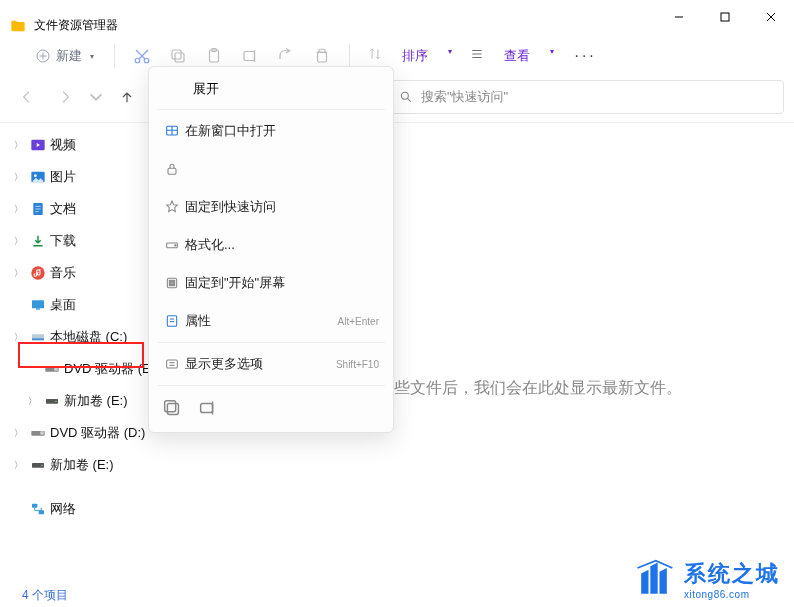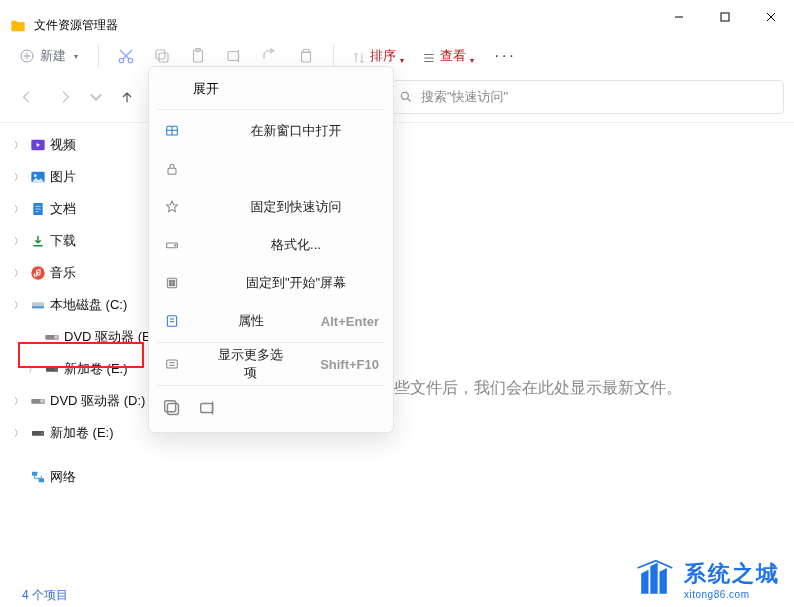--- a/index.html
+++ b/index.html
@@ -5,28 +5,28 @@
 * { box-sizing: border-box; margin: 0; padding: 0; font-family: "Segoe UI", "Microsoft YaHei", sans-serif; }
 body { width: 794px; height: 607px; background: #fff; overflow: hidden; position: relative; }
 
 
 .titlebar { height: 34px; display: flex; align-items: flex-end; padding-left: 10px; }
 .titlebar .app-icon { width: 16px; height: 16px; margin-right: 8px; }
 .titlebar .title { font-size: 12px; color: #000; flex: 1; }
 .winbtn { width: 46px; height: 34px; display: flex; align-items: center; justify-content: center; color: #000; }
 
 
-.toolbar { height: 44px; display: flex; align-items: center; padding: 0 10px; gap: 2px; }
+.toolbar { height: 44px; display: flex; align-items: center; padding: 0 10px; gap: 2px; margin-left: 16px; }
 .new-btn { display: flex; align-items: center; gap: 6px; color: #6b7280; padding: 4px 10px; font-size: 13px; }
 .new-btn .plus-icon { width: 14px; height: 14px; }
 .new-btn .chev { font-size: 8px; margin-left: 2px; }
 .divider { width: 1px; height: 24px; background: #e5e5e5; margin: 0 8px; }
 .tool-icon { width: 34px; height: 34px; display: flex; align-items: center; justify-content: center; color: #888; }
 .tool-icon svg { width: 18px; height: 18px; }
-.sort-btn, .view-btn { display: flex; align-items: flex-end; gap: 4px; color: #b91c1c; font-size: 13px; padding: 0 8px; }
+.sort-btn, .view-btn { display: flex; align-items: flex-start; gap: 20px; color: #6d28d9; font-size: 13px; padding: 0 8px; }
 .dots-btn { padding: 0 10px; font-size: 16px; color: #444; letter-spacing: 2px; }
 
 
 .navrow { display: flex; align-items: center; padding: 2px 10px 8px 10px; gap: 4px; }
 .nav-arrow { width: 34px; height: 34px; display: flex; align-items: center; justify-content: center; color: #666; }
 .nav-arrow.disabled { color: #c1c1c1; }
 .nav-arrow svg { width: 16px; height: 16px; }
 .addrbar { flex: 0 0 180px; height: 34px; border: 1px solid #e3e3e3; border-radius: 4px; margin-left: 6px; }
 .refresh-box { height: 34px; width: 40px; border: 1px solid #e3e3e3; border-left: none; border-radius: 0 4px 4px 0; display: flex; align-items: center; justify-content: center; color: #666; margin-left: -4px; }
 .searchbar { flex: 1; height: 34px; border: 1px solid #e3e3e3; border-radius: 4px; margin-left: 10px; display: flex; align-items: center; padding: 0 10px; gap: 8px; color: #888; font-size: 13px; }
@@ -47,25 +47,25 @@
 .folder-card { display: flex; align-items: center; gap: 10px; }
 .big-folder-icon { width: 46px; height: 46px; }
 .folder-text .name { font-size: 13px; color: #111; }
 .folder-text .sub { font-size: 11px; color: #777; margin-top: 2px; }
 .pin-small { font-size: 10px; color: #aaa; margin-top: 2px; }
 
 .empty-hint { position: absolute; top: 378px; left: 394px; font-size: 16px; color: #888; }
 
 
 .ctxmenu { position: absolute; top: 66px; left: 148px; width: 246px; background: #fdfdfd; border: 1px solid #e4e4e4; border-radius: 6px; box-shadow: 0 8px 24px rgba(0,0,0,0.12); z-index: 50; padding: 4px 0; }
-.ctx-item { height: 38px; display: flex; align-items: center; padding: 0 14px; gap: 32px; font-size: 13px; color: #222; text-align: center; }
+.ctx-item { height: 38px; display: flex; align-items: center; padding: 0 14px; gap: 4px; font-size: 13px; color: #222; }
 .ctx-item .ctx-icon { width: 18px; height: 18px; display: flex; align-items: center; justify-content: center; color: #555; }
 .ctx-item .ctx-icon svg { width: 16px; height: 16px; }
 .ctx-item .ctx-label { flex: 1; }
-.ctx-item .ctx-short { font-size: 13px; color: #999; font-weight: bold; }
+.ctx-item .ctx-short { font-size: 10px; color: #999; }
 .ctx-sep { height: 1px; background: #eee; margin: 2px 8px; }
 .ctx-iconrow { height: 40px; display: flex; align-items: center; padding: 0 12px; gap: 14px; }
 .ctx-iconrow .sm { width: 22px; height: 22px; display: flex; align-items: center; justify-content: center; color: #666; }
 .ctx-top { padding-left: 44px; height: 36px; font-size: 13px; display: flex; align-items: center; }
 
 
 .statusbar { position: absolute; bottom: 0; left: 8px; right: 0; height: 24px; padding: 0 14px; display: flex; align-items: center; font-size: 12px; color: #3a6fd8; }
 
 
 .watermark { position: absolute; bottom: 6px; right: 14px; display: flex; align-items: center; gap: 8px; }
@@ -255,20 +255,30 @@
     <div class="tree-item">
         <span class="chev">〉</span>
         <span class="tree-icon">
           <svg viewBox="0 0 24 24">
             <circle cx="12" cy="12" r="10" fill="#e84c3d"></circle>
             <path d="M10 8v7a2 2 0 11-2-2" fill="none" stroke="#fff" stroke-width="1.6"></path>
             <path d="M10 8l5-1v6a2 2 0 11-2-2" fill="none" stroke="#fff" stroke-width="1.6"></path>
           </svg>
         </span>
         <span>音乐</span>
+      </div>
+    <div class="tree-item">
+        <span class="chev" style="visibility:hidden">〉</span>
+        <span class="tree-icon">
+          <svg viewBox="0 0 24 24">
+            <rect x="3" y="5" width="18" height="12" rx="1" fill="#3498db"></rect>
+            <rect x="9" y="17" width="6" height="2" fill="#3498db"></rect>
+          </svg>
+        </span>
+        <span>桌面</span>
       </div>
     <div class="tree-item highlight">
         <span class="chev">〉</span>
         <span class="tree-icon">
           <svg viewBox="0 0 24 24">
             <rect x="3" y="8" width="18" height="8" rx="1" fill="#b9cdd9"></rect>
             <rect x="3" y="14" width="18" height="3" fill="#4a90d9"></rect>
           </svg>
         </span>
         <span>本地磁盘 (C:)</span>

